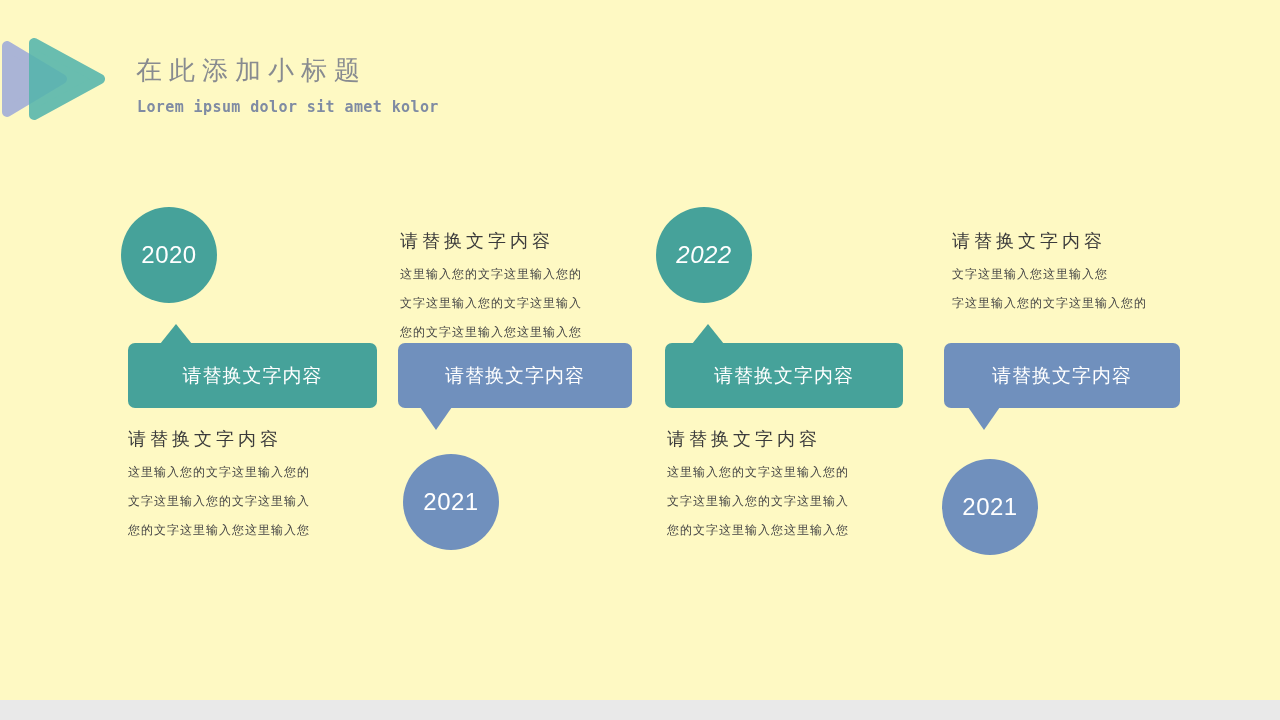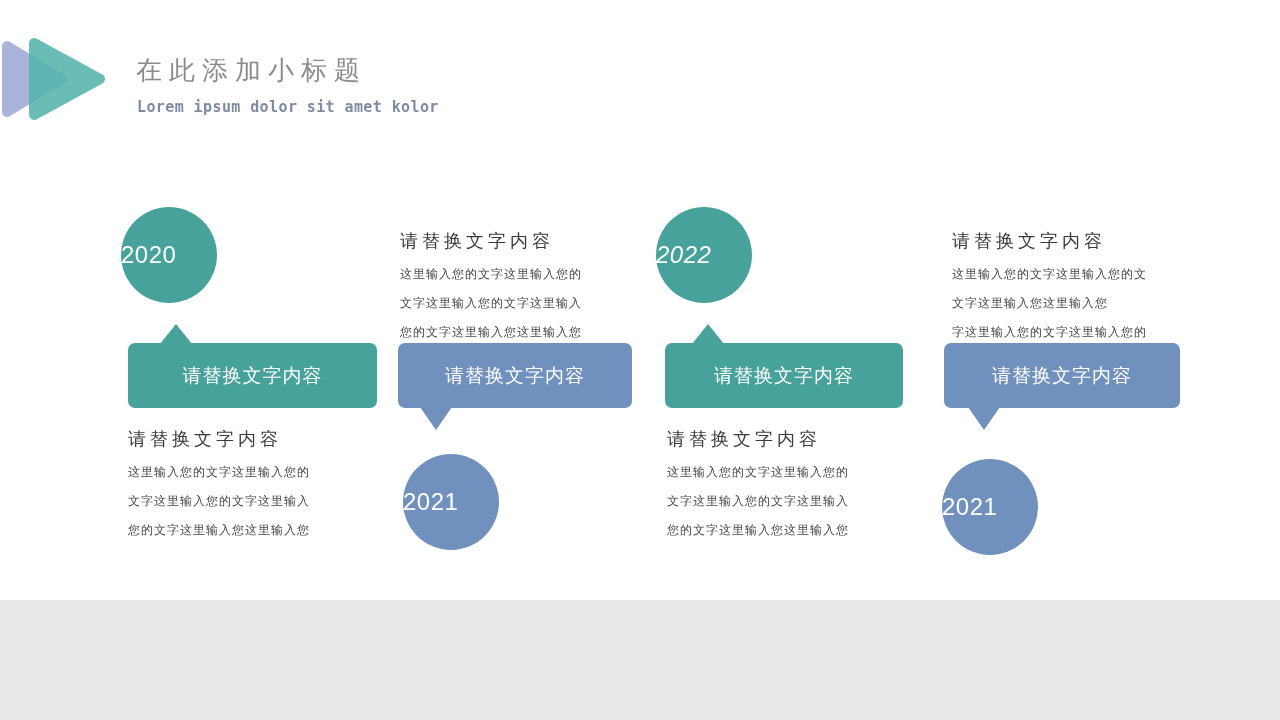--- a/index.html
+++ b/index.html
@@ -1,19 +1,19 @@
 <!DOCTYPE html>
 <html style="--teal: #46a29a; --blue: #7090bd; --logo-blue: #a6b1d8; --logo-teal: #55b5ad; --title-gray: #888b90; --subtitle-gray: #7f8ba3; --heading-gray: #3b3b3b; --body-gray: #444444;"><head>
 <meta charset="utf-8">
 <style>
   html,body{margin:0;padding:0;background:#e9e9e9;}
   .slide{
     position:relative;
-    width:1280px;height:600px;
-    background:#ffffff;
+    width:1280px;height:700px;
+    background:#fef9c3;
     overflow:hidden;
     font-family:"Liberation Sans","DejaVu Sans",sans-serif;
   }
   
   .logo{position:absolute;left:0;top:36px;width:112px;height:86px;}
   .page-title{
     position:absolute;left:136px;top:54px;
     font-size:26px;line-height:32px;font-weight:400;
     letter-spacing:7px;color:var(--title-gray,#888b90);
     white-space:nowrap;
@@ -22,21 +22,21 @@
     position:absolute;left:137px;top:98px;
     font-family:"DejaVu Sans Mono","Liberation Mono",monospace;
     font-size:15px;line-height:19px;letter-spacing:0.4px;
     color:var(--subtitle-gray,#7f8ba3);
     white-space:nowrap;
     font-weight:bold;
   }
   
   .circle{
     position:absolute;width:96px;height:96px;border-radius:50%;
-    display:flex;align-items:center;justify-content:flex-start;
+    display:flex;align-items:center;justify-content:center;
     color:#ffffff;font-size:24px;letter-spacing:0.5px;
   }
   .circle.teal{background:var(--teal,#46a29a);}
   .circle.blue{background:var(--blue,#7090bd);}
   .callout{
     position:absolute;height:65px;border-radius:7px;
     display:flex;align-items:center;justify-content:center;
     color:#ffffff;font-size:19px;font-weight:500;letter-spacing:1px;
     white-space:nowrap;
   }
@@ -125,21 +125,20 @@
     </div>
     <div class="textblock" style="left:667px;top:427px;width:265px;">
       <div class="tb-head">请替换文字内容</div>
       <div class="tb-line">这里输入您的文字这里输入您的</div>
       <div class="tb-line">文字这里输入您的文字这里输入</div>
       <div class="tb-line">您的文字这里输入您这里输入您</div>
     </div>
 
     <div class="textblock" style="left:952px;top:229px;width:265px;">
       <div class="tb-head">请替换文字内容</div>
-      <div class="tb-line">这里输入您的文字这里输入您的文</div>
       <div class="tb-line">文字这里输入您这里输入您</div>
       <div class="tb-line">字这里输入您的文字这里输入您的</div>
     </div>
     <div class="callout blue" style="left:944px;top:343px;width:236px;">
       <span class="tail down" style="left:24px;"></span>
       <span>请替换文字内容</span>
     </div>
     <div class="circle blue" style="left:942px;top:459px;">
       <span>2021</span>
     </div>

